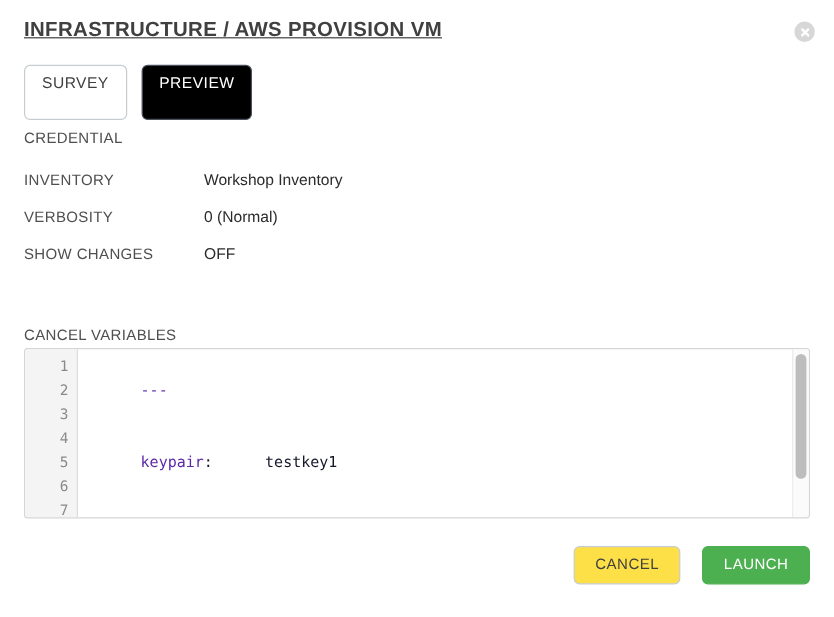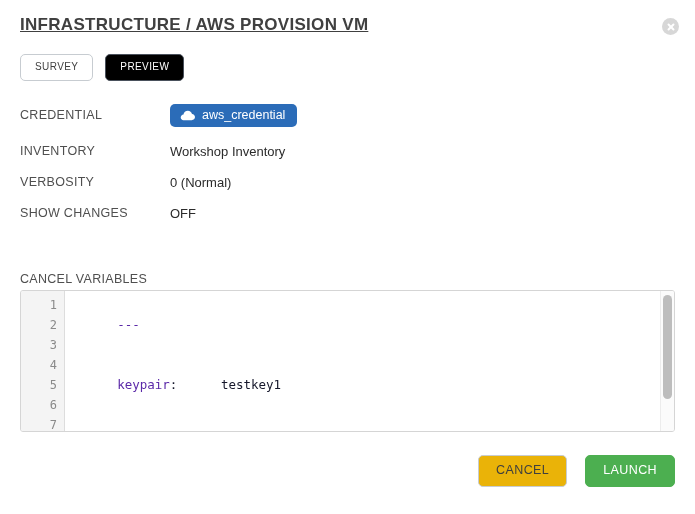--- a/index.html
+++ b/index.html
@@ -55,23 +55,23 @@
   
   .tab-row {
     position: absolute;
     left: 20px;
     top: 54px;
     display: flex;
     gap: 12px;
   }
   .tab-btn {
     font-family: "Liberation Sans", sans-serif;
-    font-size: 10px;
+    font-size: 13px;
     letter-spacing: 0.4px;
-    padding: 7px 14px 8px 14px;
+    padding: 7px 14px 24px 14px;
     border-radius: 5px;
     cursor: pointer;
     line-height: 1;
     box-sizing: border-box;
   }
   .tab-btn.inactive {
     background: #ffffff;
     border: 1px solid #c7ccd1;
     color: #3f3f3f;
   }
@@ -220,21 +220,21 @@
     font-family: "Liberation Sans", sans-serif;
     font-size: 12.5px;
     letter-spacing: 0.4px;
     border-radius: 5px;
     padding: 8px 17px 9px 17px;
     cursor: pointer;
     line-height: 1;
     box-sizing: border-box;
   }
   .btn-cancel {
-    background: #eab308;
+    background: #fde047;
     border: 1px solid #c7ccd1;
     color: #3f3f3f;
   }
   .btn-launch {
     background: #4caf50;
     border: 1px solid #4caf50;
     color: #ffffff;
   }
 </style>
 </head>
@@ -246,28 +246,20 @@
 <div class="tab-row">
   <div class="tab-btn inactive">SURVEY</div>
   <div class="tab-btn active">PREVIEW</div>
 </div>
 
 <div class="details">
 
 
   <div class="detail-row credential-row">
     <div class="detail-label">CREDENTIAL</div>
-    <div class="credential-badge">
-      <span class="cloud-icon">
-        <svg width="15" height="11" viewBox="0 0 15 11" xmlns="http://www.w3.org/2000/svg">
-          <path d="M3.4 10.2h8.3c1.8 0 3.3-1.4 3.3-3.1 0-1.6-1.3-3-3-3.1C11.6 2 9.9.7 7.9.7 5.6.7 3.7 2.4 3.5 4.6 1.9 4.8.7 6.1.7 7.6c0 1.5 1.2 2.6 2.7 2.6z" fill="#ffffff"></path>
-        </svg>
-      </span>
-      <span>aws_credential</span>
-    </div>
   </div>
 
   <div class="detail-row">
     <div class="detail-label">INVENTORY</div>
     <div class="detail-value">Workshop Inventory</div>
   </div>
 
   <div class="detail-row">
     <div class="detail-label">VERBOSITY</div>
     <div class="detail-value">0 (Normal)</div>

